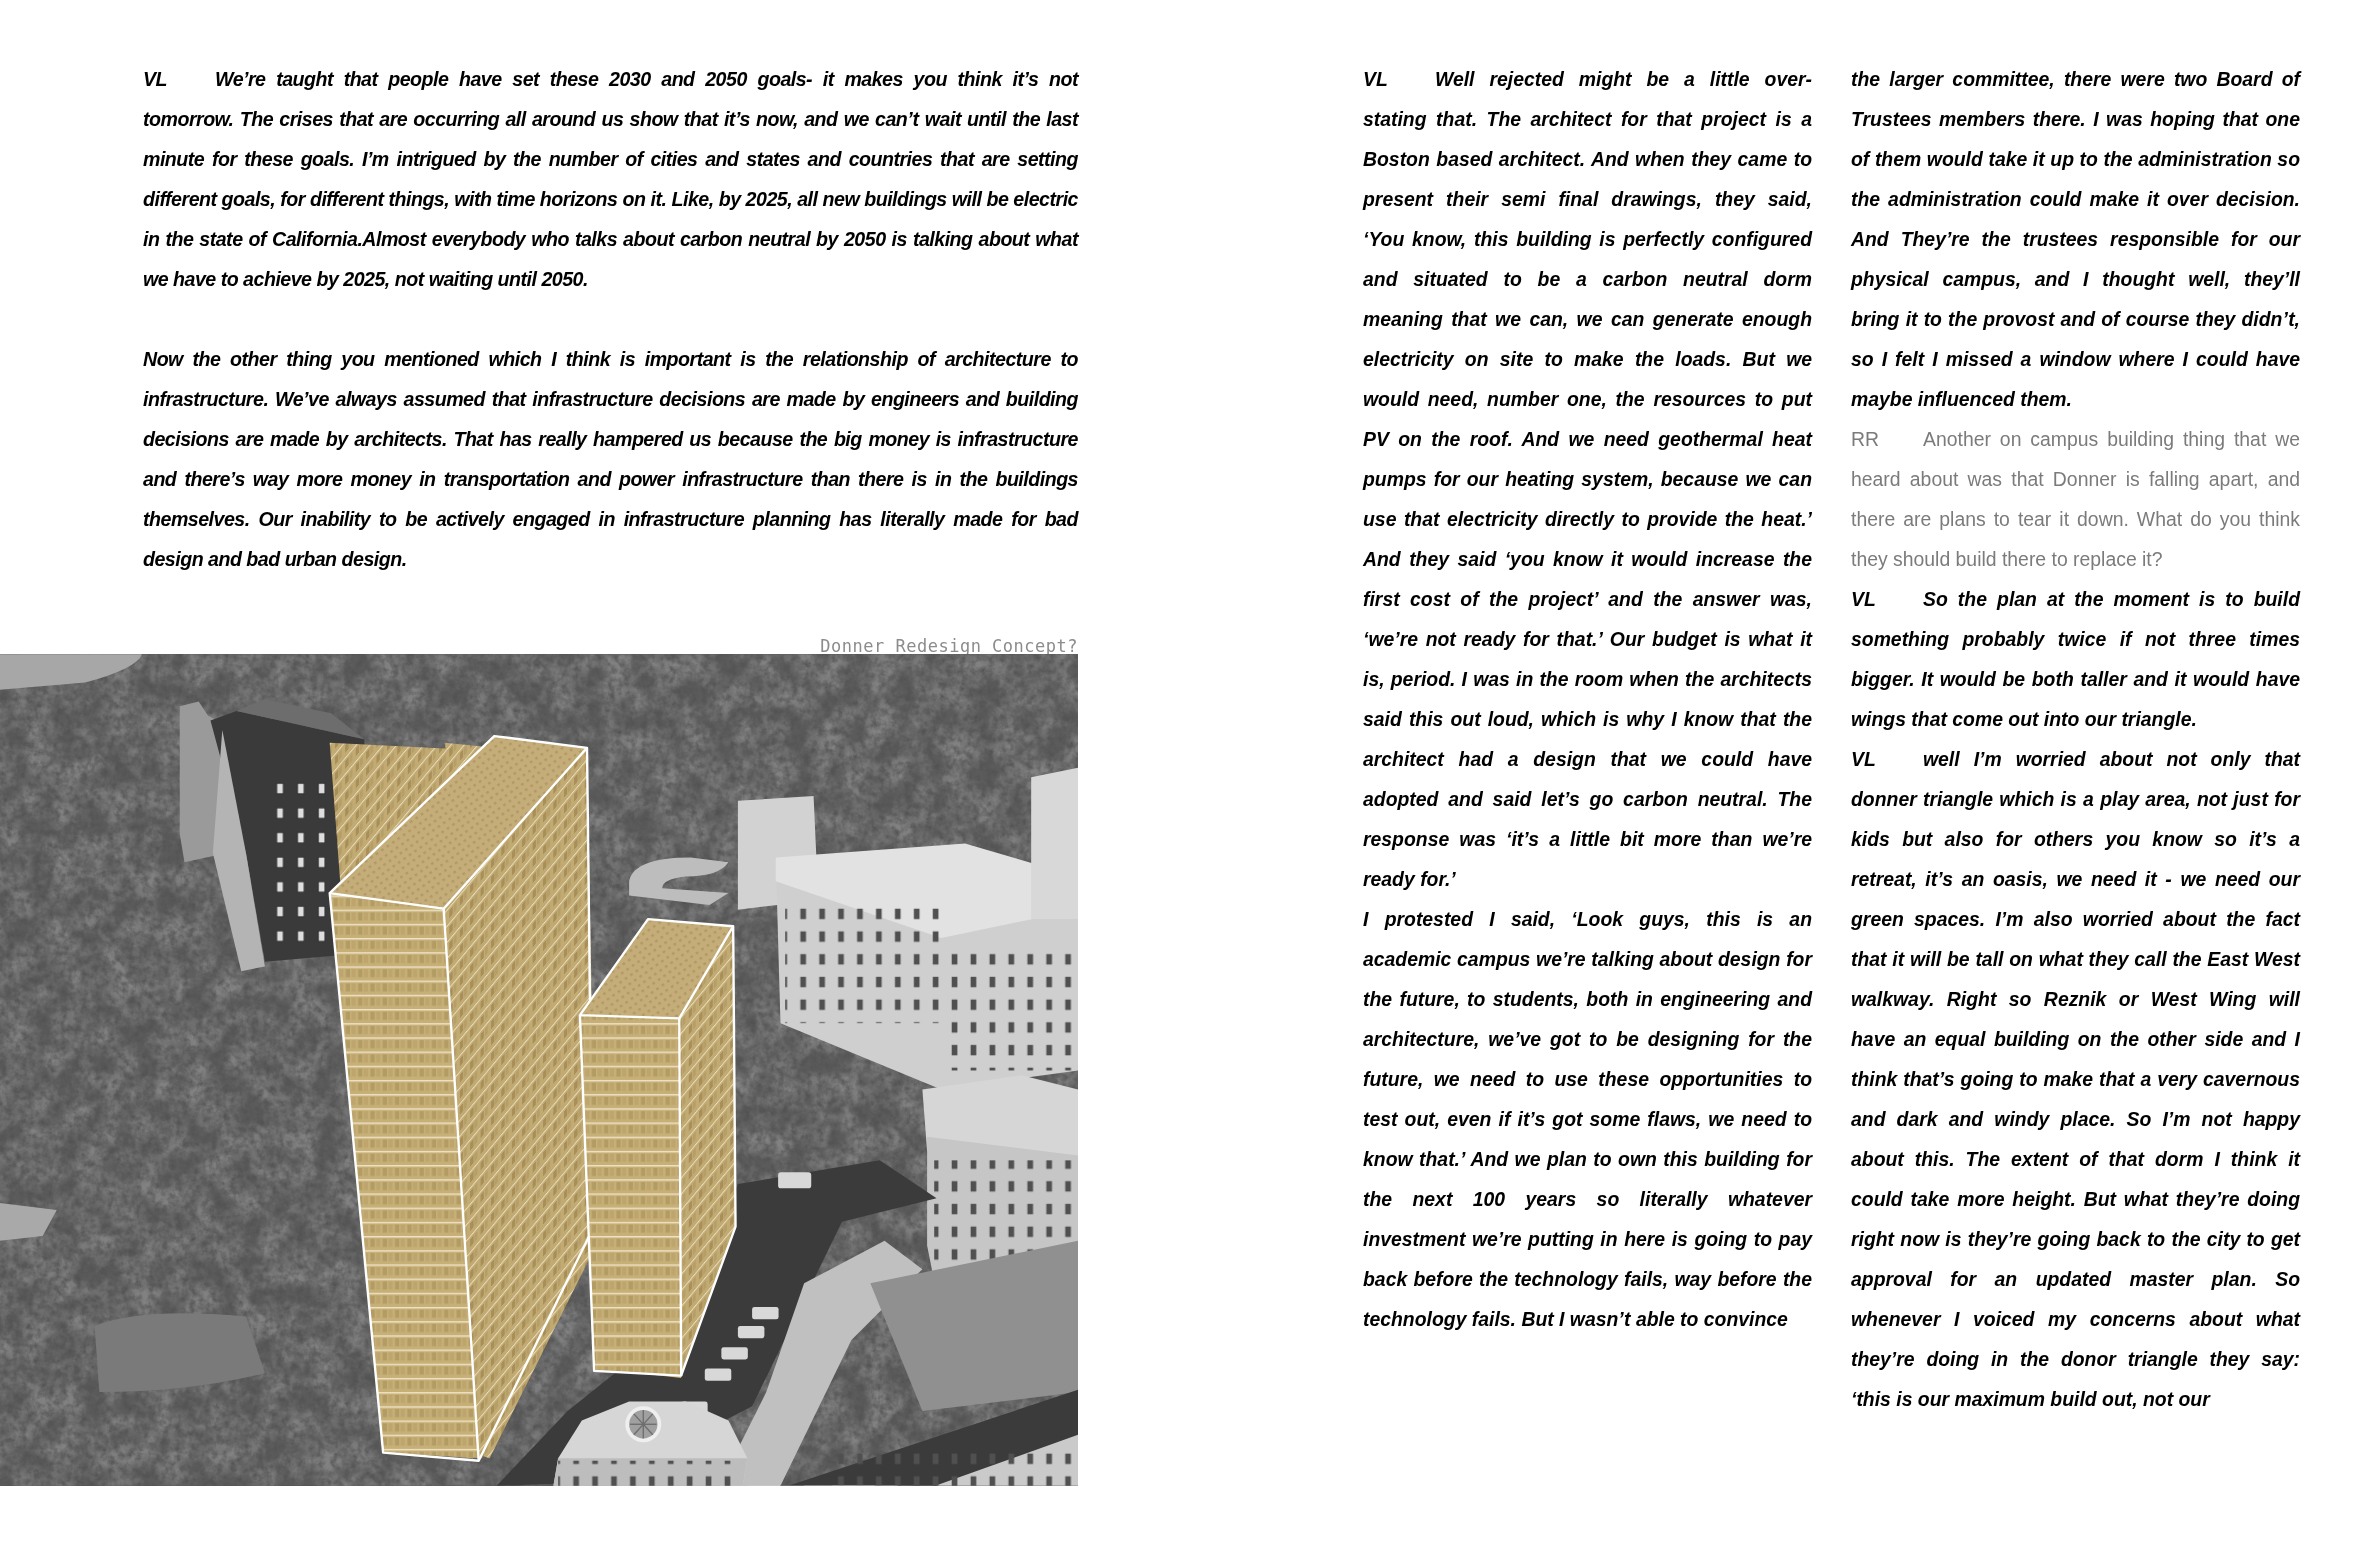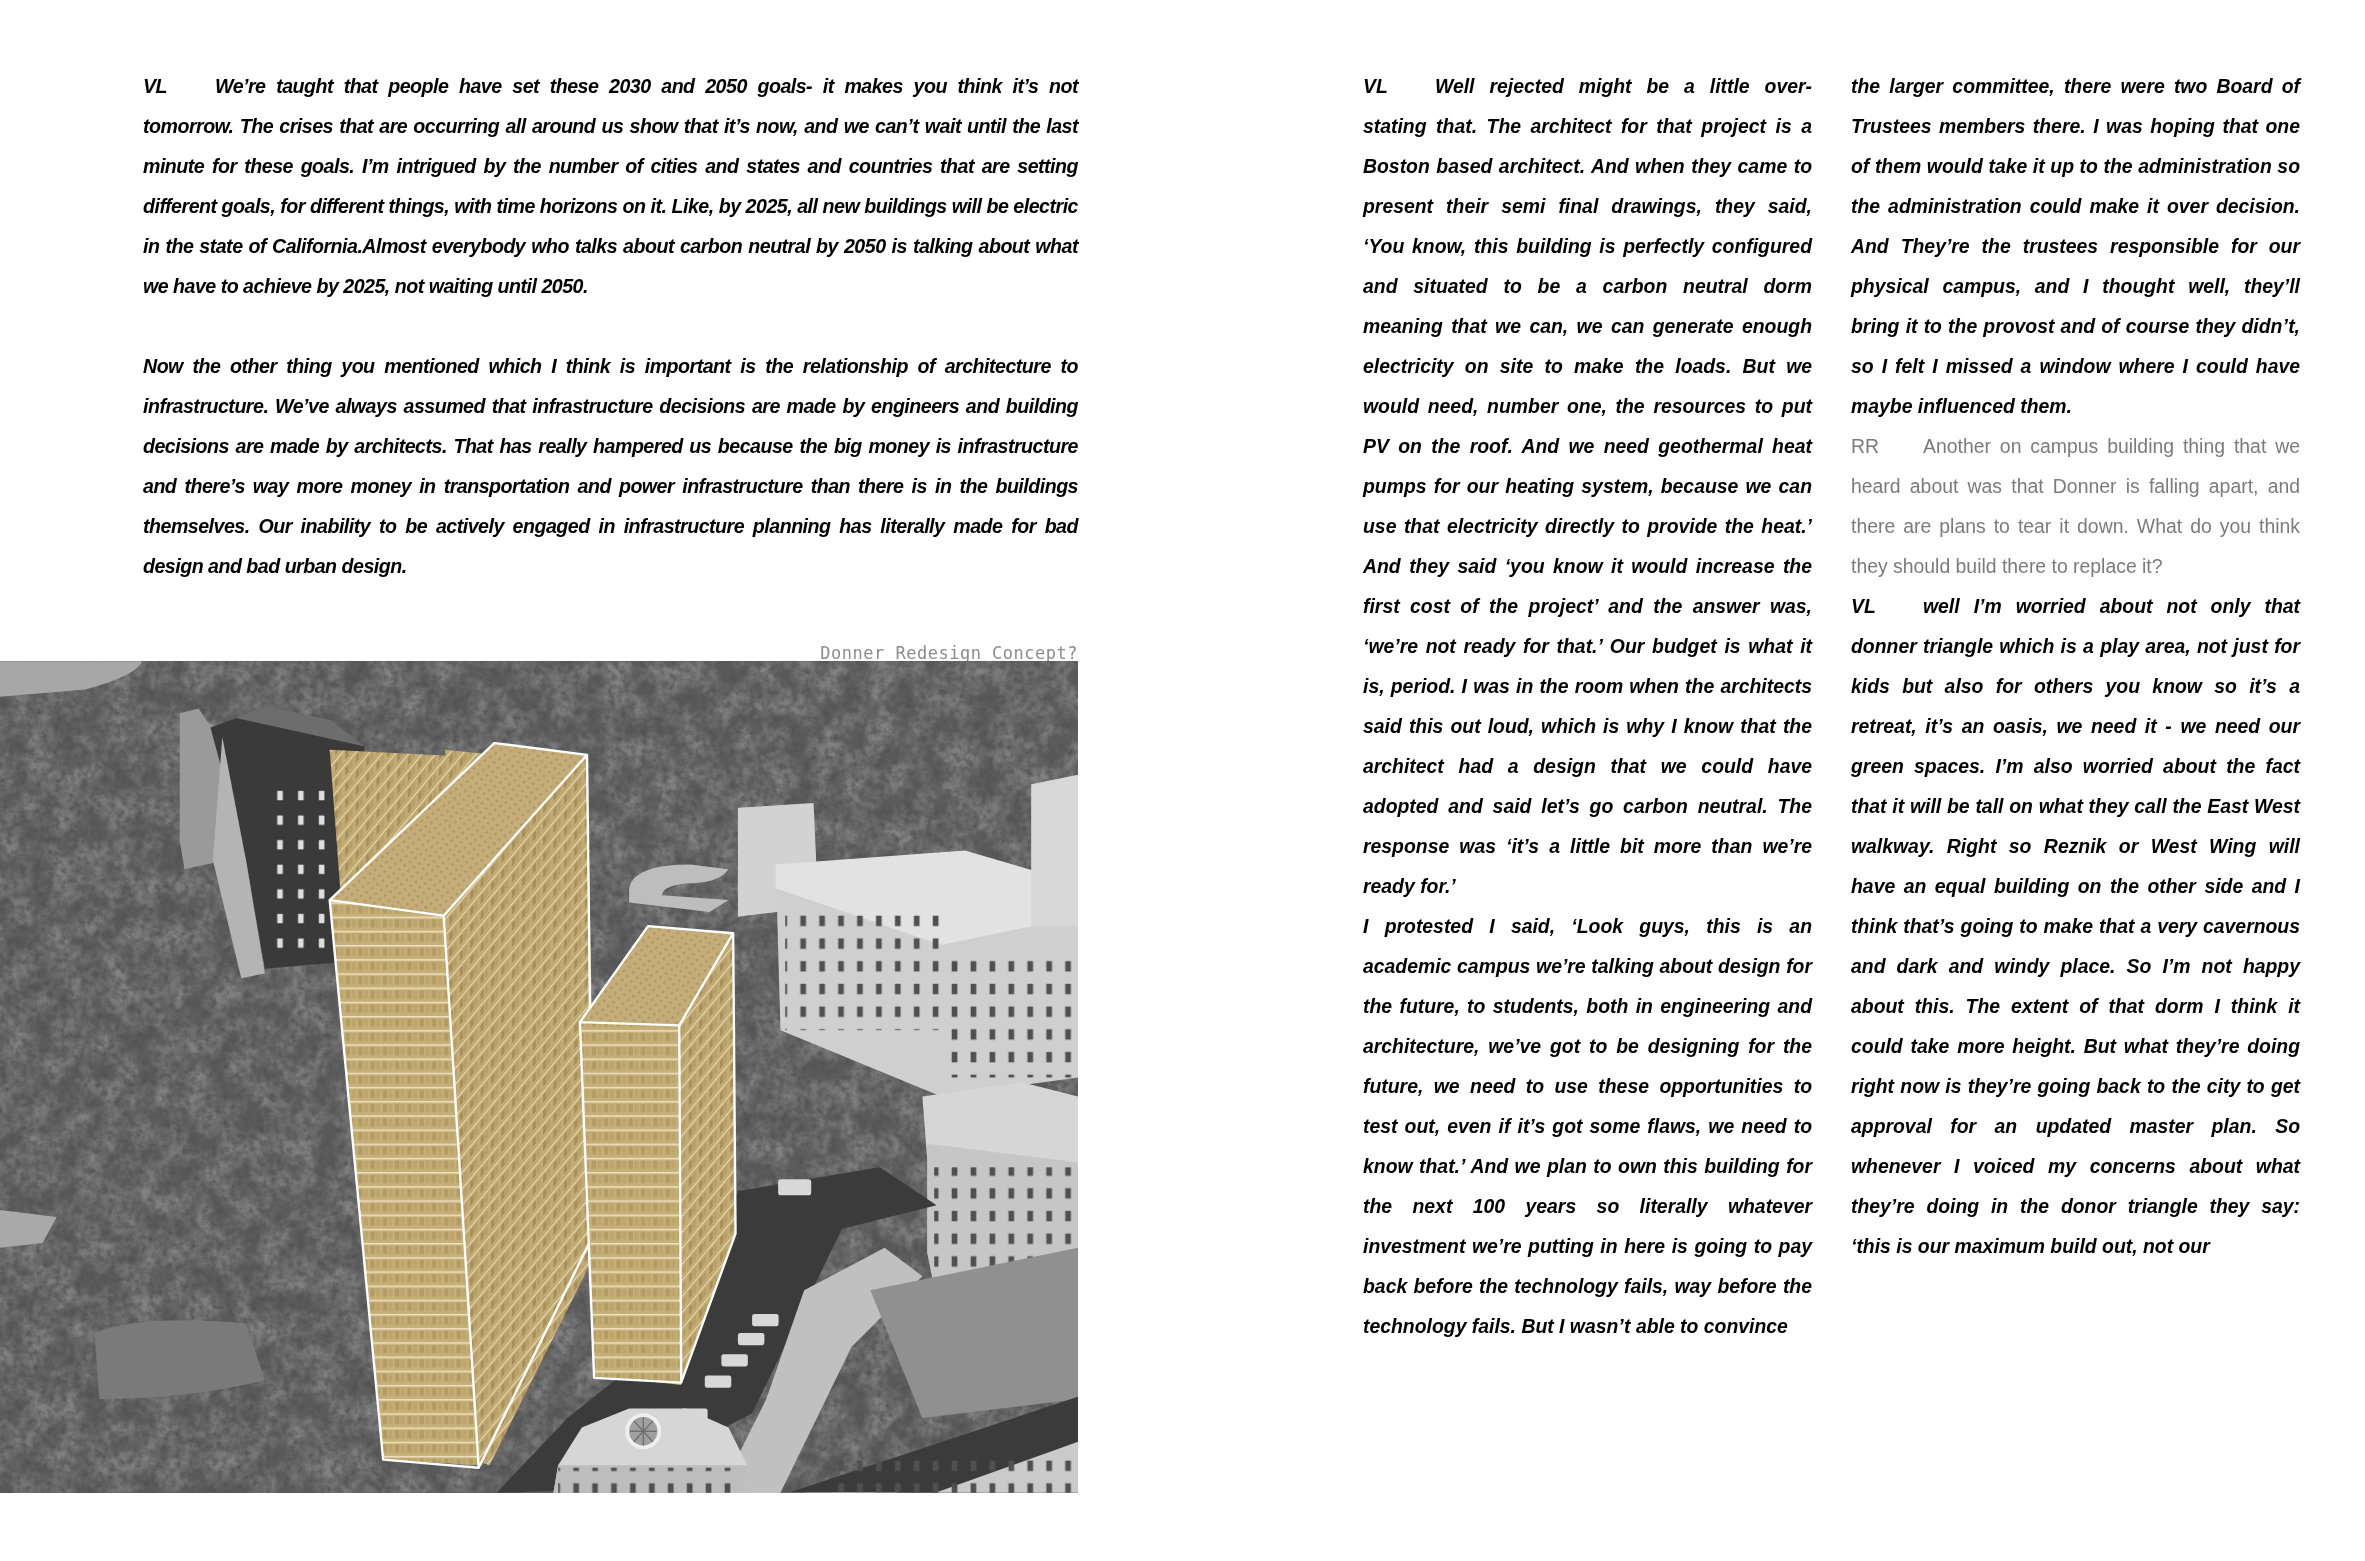--- a/index.html
+++ b/index.html
@@ -1,18 +1,18 @@
 <!DOCTYPE html>
 <html style="font-size:7.6px"><head>
 <meta charset="utf-8">
 <style>
   html, body { margin: 0; padding: 0; background: #ffffff; }
   body { width: 2413px; height: 1561px; position: relative; overflow: hidden; }
 
-  .page { position: absolute; top: 7px; height: 1541px; text-decoration: underline; }
+  .page { position: absolute; top: 0; height: 1541px; text-decoration: underline; }
   .page-left { left: 0; width: 1206px; }
   .page-right { left: 1206px; width: 1206px; }
 
   .prose {
     position: absolute;
     font-family: "Liberation Sans", sans-serif;
     font-size: 19.4px;
     line-height: 40px;
     text-align: justify;
     color: #000;
@@ -198,16 +198,17 @@
 <div class="page page-right">
 
   <div class="prose col-a">
     <p class="vl"><span class="spk">VL</span><span>Well rejected might be a little over-stating that. The architect for that project is a Boston based architect. And when they came to present their semi final drawings, they said, ‘You know, this building is perfectly configured and situated to be a carbon neutral dorm meaning that we can, we can generate enough electricity on site to make the loads. But we would need, number one, the resources to put PV on the roof. And we need geothermal heat pumps for our heating system, because we can use that electricity directly to provide the heat.’ And they said ‘you know it would increase the first cost of the project’ and the answer was, ‘we’re not ready for that.’ Our budget is what it is, period. I was in the room when the architects said this out loud, which is why I know that the architect had a design that we could have adopted and said let’s go carbon neutral. The response was  ‘it’s a little bit more than we’re ready for.’</span></p>
     <p class="vl"><span>I protested I said, ‘Look guys, this is an academic campus we’re talking about design for the future, to students, both in engineering and architecture, we’ve got to be designing for the future, we need to use these opportunities to test out, even if it’s got some flaws, we need to know that.’ And we plan to own this building for the next 100 years so literally whatever investment we’re putting in here is going to pay back before the technology fails, way before the technology fails. But I wasn’t able to convince</span></p>
   </div>
 
   <div class="prose col-b">
     <p class="vl"><span>the larger committee, there were two Board of Trustees members there. I was hoping that one of them would take it up to the administration so the administration could make it over decision. And They’re the trustees responsible for our physical campus, and I thought well, they’ll bring it to the provost and of course they didn’t, so I felt I missed a window where I could have maybe influenced them.</span></p>
     <p class="rr"><span class="spk">RR</span><span>Another on campus building thing that we heard about was that Donner is falling apart,  and there are plans to tear it down. What do you think they should build there to replace it?</span></p>
+    <p class="vl"><span class="spk">VL</span><span>So the plan at the moment is to build something probably twice if not three times bigger. It would be both taller and it would have wings that come out into our triangle.</span></p>
     <p class="vl"><span class="spk">VL</span><span>well I’m worried about not only that donner triangle which is a play area, not just for kids but also for others you know so it’s a retreat, it’s an oasis, we need it - we need our green spaces. I’m also worried about the fact that it will be tall on what they call the East West walkway. Right so Reznik or West Wing will have an equal building on the other side and I think that’s going to make that a very cavernous and dark and windy place. So I’m not happy about this. The extent of that dorm I think it could take more height. But what they’re doing right now is they’re going back to the city to get approval for an updated master plan. So whenever I voiced my concerns about what they’re doing in the donor triangle they say: ‘this is our maximum build out, not our</span></p>
   </div>
 </div>
 
 
 </body></html>

